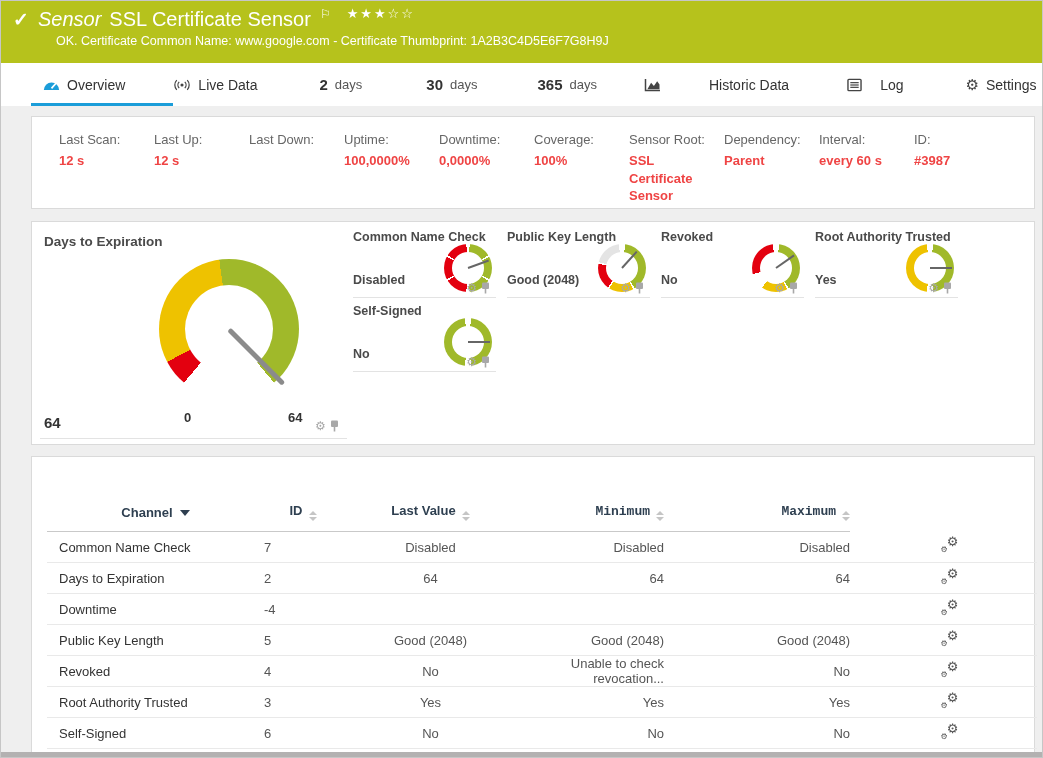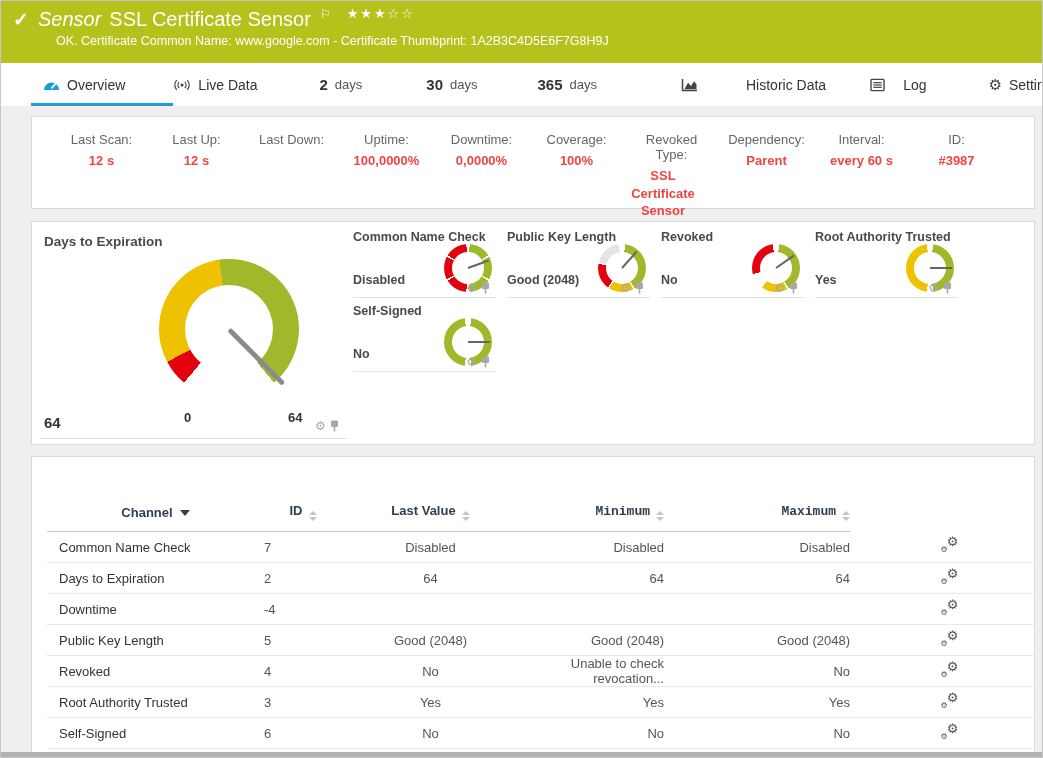--- a/index.html
+++ b/index.html
@@ -16,35 +16,35 @@
   .sensor-title { font-size:20px; }
   .flag { font-size:12px; margin-left:9px; transform:translateY(-6px); }
   .stars { font-size:13px; letter-spacing:2px; margin-left:16px; transform:translateY(-6px); }
   .topbar .row2 { padding-left:43px; font-size:12.5px; margin-top:3px; }
 
   
   .tabs { position:relative; height:43px; background:#fff; display:flex;
           align-items:center; padding-left:42px; font-size:14px; color:#333; }
   .tab { display:flex; align-items:center; gap:7px; cursor:pointer; white-space:nowrap; }
   .t1{margin-right:48px;} .t2{margin-right:62px;} .t3{margin-right:64px;}
-  .t4{margin-right:60px;} .t5{margin-right:84px;} .t6{margin-right:44px;gap:48px;} .t7{margin-right:62px;gap:18px;}
+  .t4{margin-right:60px;} .t5{margin-right:47px;} .t6{margin-right:58px;gap:48px;} .t7{margin-right:62px;gap:18px;}
   .tab .num { font-weight:bold; font-size:15px; color:#333; }
   .tab .unit { font-size:13px; color:#555; }
   .tab-underline { position:absolute; left:30px; bottom:0; width:142px; height:3px; background:#1b9dd9; }
   .tab svg { display:block; }
   .gear-glyph { font-size:15px; color:#444; line-height:1; }
 
   
   .content { position:absolute; top:105px; left:0; right:0; bottom:5px;
              background:#efefef; padding:10px 7px 0 30px; }
   .panel { background:#fff; border:1px solid #dadada; }
 
   
   .info-panel { height:93px; margin-bottom:12px; display:flex; padding:15px 0 0 27px; }
-  .info-col { width:95px; padding-right:10px; font-size:13px;text-align:center; }
+  .info-col { width:95px; padding-right:10px; font-size:13px; }
   .info-col .lbl { color:#666; }
   .info-col .val { color:#ef4444; font-weight:bold; margin-top:5px; line-height:1.35; }
   .info-col.narrow .val { width:68px; }
 
   
   .gauges-panel { height:224px; margin-bottom:11px; position:relative; }
   .panel-title { position:absolute; left:12px; top:12px; font-size:13.5px; font-weight:bold; color:#4a4a4a; }
 
   .big-gauge { position:absolute; left:127px; top:37px; width:140px; height:140px; border-radius:50%;
     background:conic-gradient(#a0b92a 0deg 140deg, #fff 140deg 220deg,
@@ -207,21 +207,21 @@
       </div>
       <div class="info-col">
         <div class="lbl">Downtime:</div>
         <div class="val">0,0000%</div>
       </div>
       <div class="info-col">
         <div class="lbl">Coverage:</div>
         <div class="val">100%</div>
       </div>
       <div class="info-col narrow">
-        <div class="lbl">Revoked Type:</div>
+        <div class="lbl">Sensor Root:</div>
         <div class="val">SSL Certificate Sensor</div>
       </div>
       <div class="info-col">
         <div class="lbl">Dependency:</div>
         <div class="val">Parent</div>
       </div>
       <div class="info-col">
         <div class="lbl">Interval:</div>
         <div class="val">every 60 s</div>
       </div>

